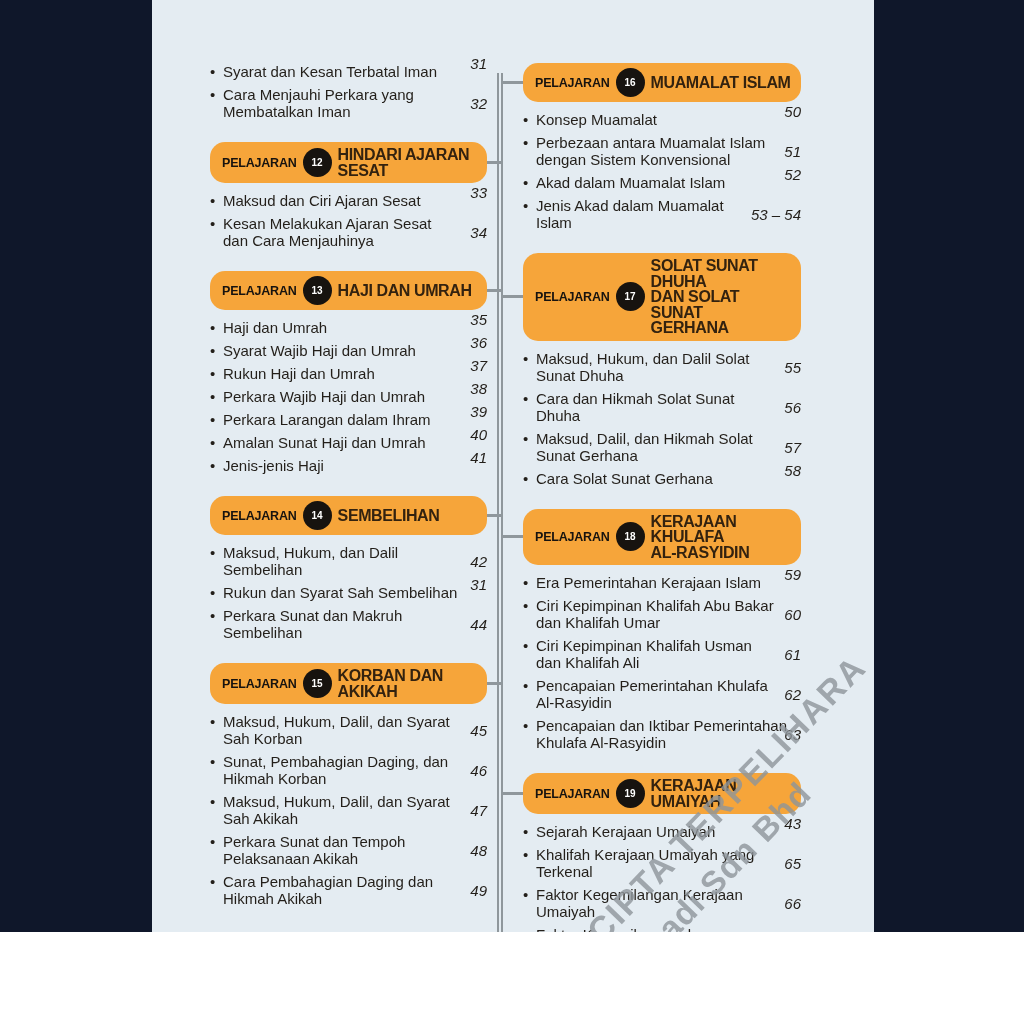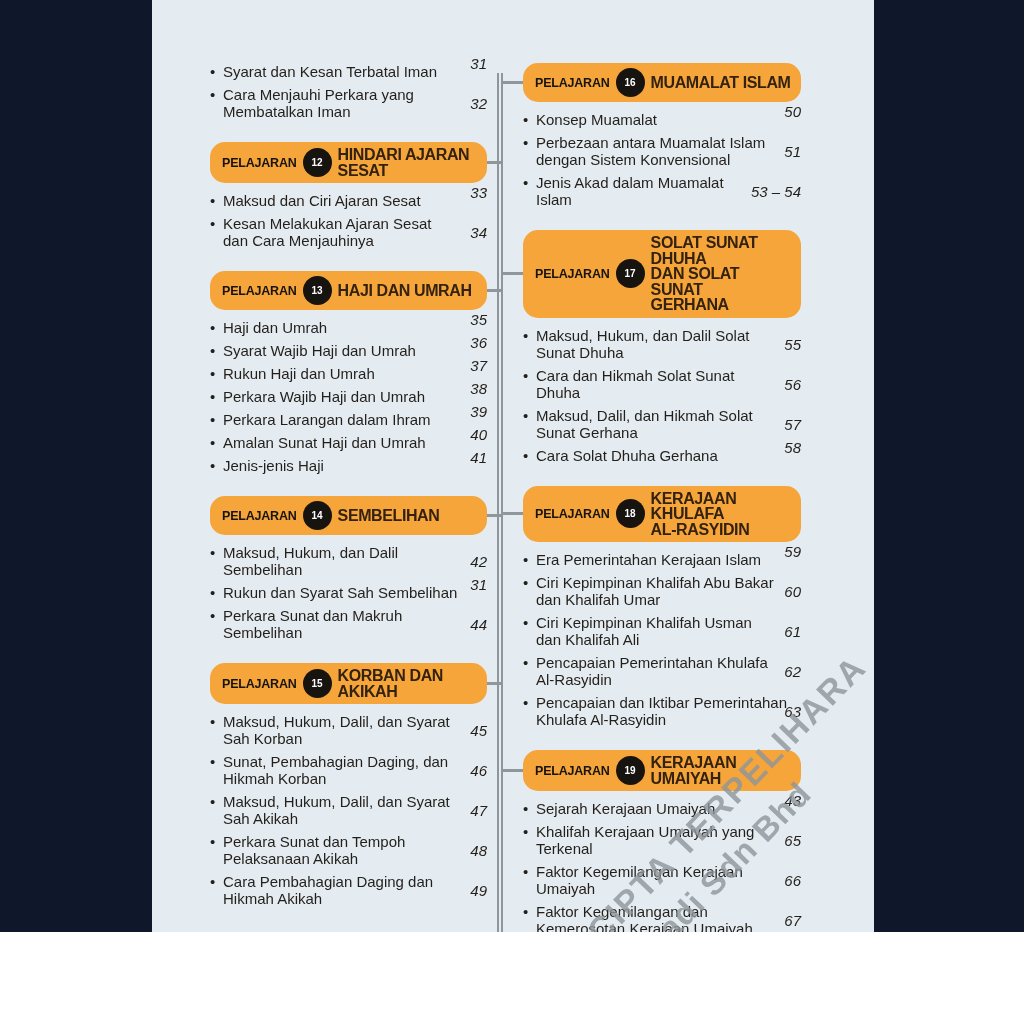--- a/index.html
+++ b/index.html
@@ -176,20 +176,24 @@
       <div class="item">
         <span class="txt">Konsep Muamalat</span>
         <span class="pg">50</span>
       </div>
       <div class="item">
         <span class="txt">Perbezaan antara Muamalat Islam
 dengan Sistem Konvensional</span>
         <span class="pg">51</span>
       </div>
       <div class="item">
+        <span class="txt">Akad dalam Muamalat Islam</span>
+        <span class="pg">52</span>
+      </div>
+      <div class="item">
         <span class="txt">Jenis Akad dalam Muamalat
 Islam</span>
         <span class="pg">53 – 54</span>
       </div>
 
       <div class="badge badge-right">
         <span class="plabel">PELAJARAN</span>
         <span class="ncircle">17</span>
         <span class="btitle">SOLAT SUNAT DHUHA
 DAN SOLAT SUNAT
@@ -205,21 +209,21 @@
         <span class="txt">Cara dan Hikmah Solat Sunat
 Dhuha</span>
         <span class="pg">56</span>
       </div>
       <div class="item">
         <span class="txt">Maksud, Dalil, dan Hikmah Solat
 Sunat Gerhana</span>
         <span class="pg">57</span>
       </div>
       <div class="item">
-        <span class="txt">Cara Solat Dhuha Gerhana</span>
+        <span class="txt">Cara Solat Sunat Gerhana</span>
         <span class="pg">58</span>
       </div>
 
       <div class="badge badge-right">
         <span class="plabel">PELAJARAN</span>
         <span class="ncircle">18</span>
         <span class="btitle">KERAJAAN KHULAFA
 AL-RASYIDIN</span>
       </div>
 

